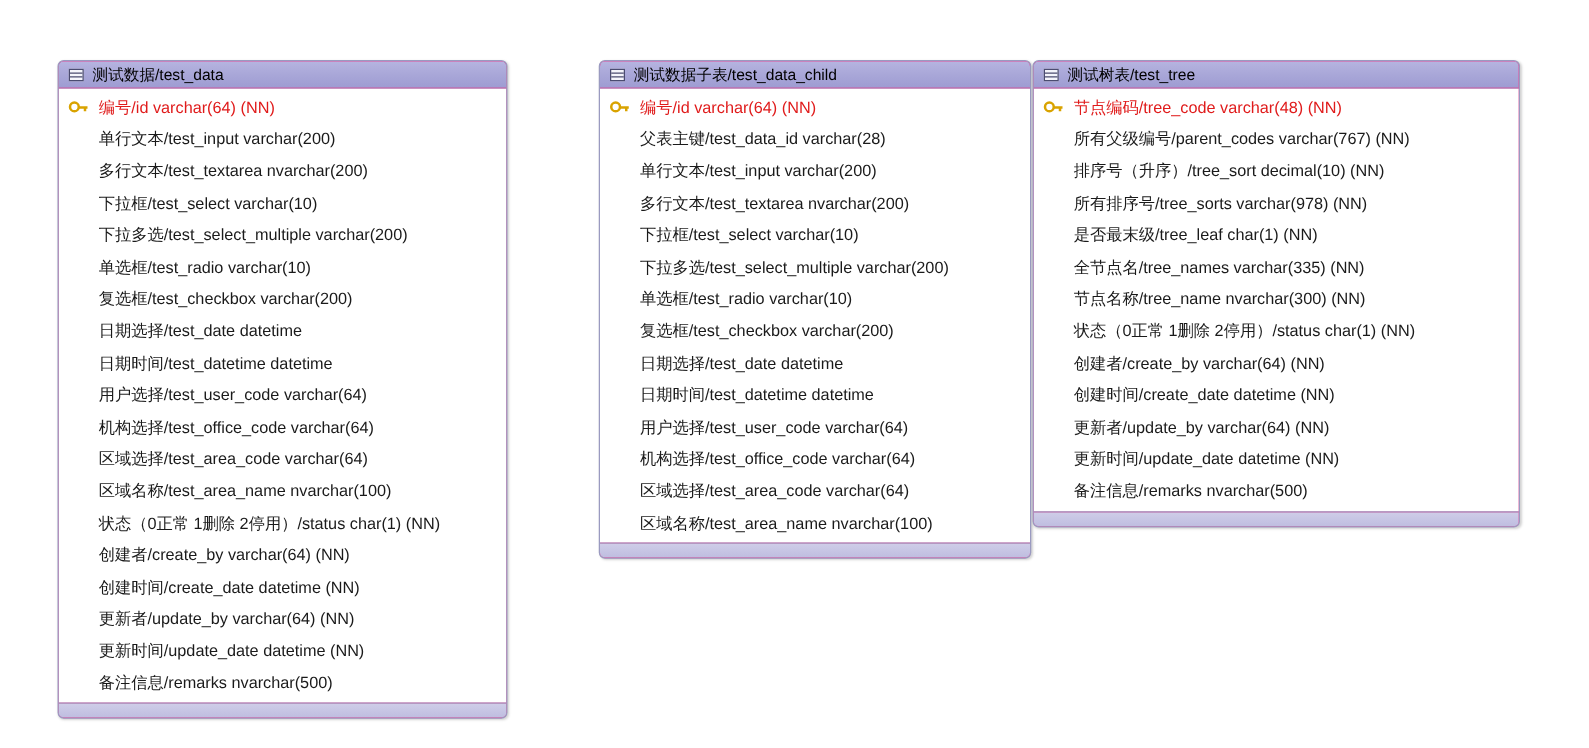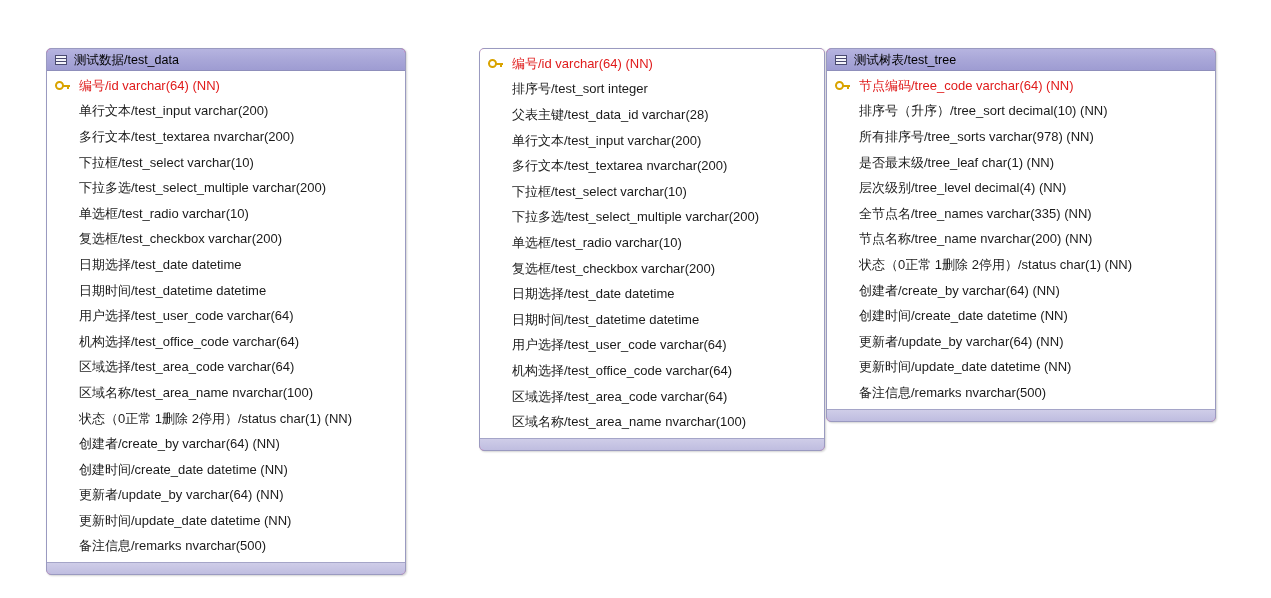--- a/index.html
+++ b/index.html
@@ -223,37 +223,37 @@
           <span class="field-label">更新时间/update_date datetime (NN)</span>
         </div>
         <div class="field-row">
           <span class="field-key"></span>
           <span class="field-label">备注信息/remarks nvarchar(500)</span>
         </div>
       </div>
       <div class="entity-footer"></div>
     </div>
     <div class="entity" style="left: 479px; top: 48px; width: 346px;">
+      <div class="entity-header">
+        <span class="table-icon"></span>
+        <span class="entity-title">测试数据子表/test_data_child</span>
+      </div>
       <div class="entity-body">
         <div class="field-row pk">
           <span class="field-key">
             <span class="key-icon">
               <span class="bow"></span>
               <span class="shaft"></span>
               <span class="tooth"></span>
             </span>
           </span>
           <span class="field-label">编号/id varchar(64) (NN)</span>
         </div>
         <div class="field-row">
           <span class="field-key"></span>
-          <span class="field-label">排序号/test_sort integer</span>
-        </div>
-        <div class="field-row">
-          <span class="field-key"></span>
           <span class="field-label">父表主键/test_data_id varchar(28)</span>
         </div>
         <div class="field-row">
           <span class="field-key"></span>
           <span class="field-label">单行文本/test_input varchar(200)</span>
         </div>
         <div class="field-row">
           <span class="field-key"></span>
           <span class="field-label">多行文本/test_textarea nvarchar(200)</span>
         </div>
@@ -307,45 +307,45 @@
       </div>
       <div class="entity-body">
         <div class="field-row pk">
           <span class="field-key">
             <span class="key-icon">
               <span class="bow"></span>
               <span class="shaft"></span>
               <span class="tooth"></span>
             </span>
           </span>
-          <span class="field-label">节点编码/tree_code varchar(64) (NN)</span>
+          <span class="field-label">节点编码/tree_code varchar(48) (NN)</span>
+        </div>
+        <div class="field-row">
+          <span class="field-key"></span>
+          <span class="field-label">所有父级编号/parent_codes varchar(767) (NN)</span>
         </div>
         <div class="field-row">
           <span class="field-key"></span>
           <span class="field-label">排序号（升序）/tree_sort decimal(10) (NN)</span>
         </div>
         <div class="field-row">
           <span class="field-key"></span>
           <span class="field-label">所有排序号/tree_sorts varchar(978) (NN)</span>
         </div>
         <div class="field-row">
           <span class="field-key"></span>
           <span class="field-label">是否最末级/tree_leaf char(1) (NN)</span>
         </div>
         <div class="field-row">
           <span class="field-key"></span>
-          <span class="field-label">层次级别/tree_level decimal(4) (NN)</span>
-        </div>
-        <div class="field-row">
-          <span class="field-key"></span>
           <span class="field-label">全节点名/tree_names varchar(335) (NN)</span>
         </div>
         <div class="field-row">
           <span class="field-key"></span>
-          <span class="field-label">节点名称/tree_name nvarchar(200) (NN)</span>
+          <span class="field-label">节点名称/tree_name nvarchar(300) (NN)</span>
         </div>
         <div class="field-row">
           <span class="field-key"></span>
           <span class="field-label">状态（0正常 1删除 2停用）/status char(1) (NN)</span>
         </div>
         <div class="field-row">
           <span class="field-key"></span>
           <span class="field-label">创建者/create_by varchar(64) (NN)</span>
         </div>
         <div class="field-row">

